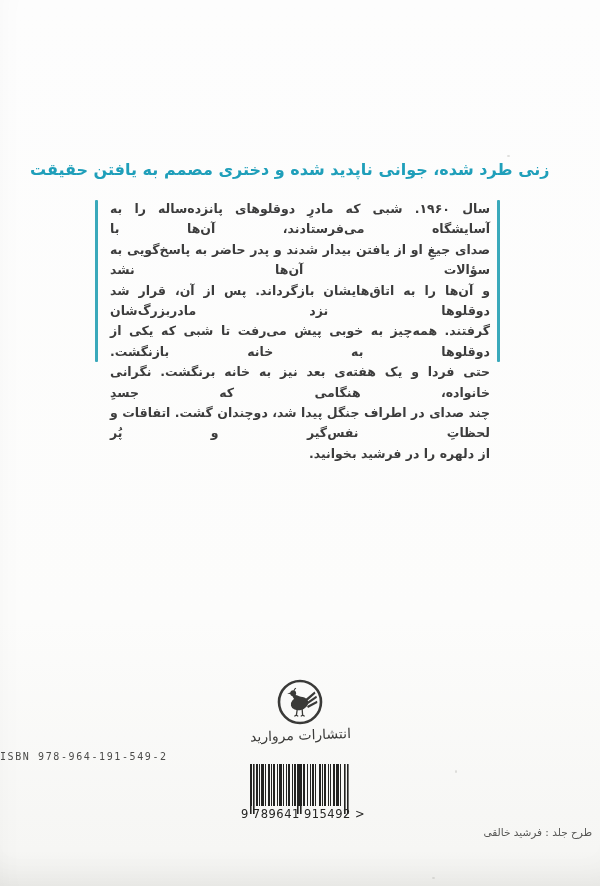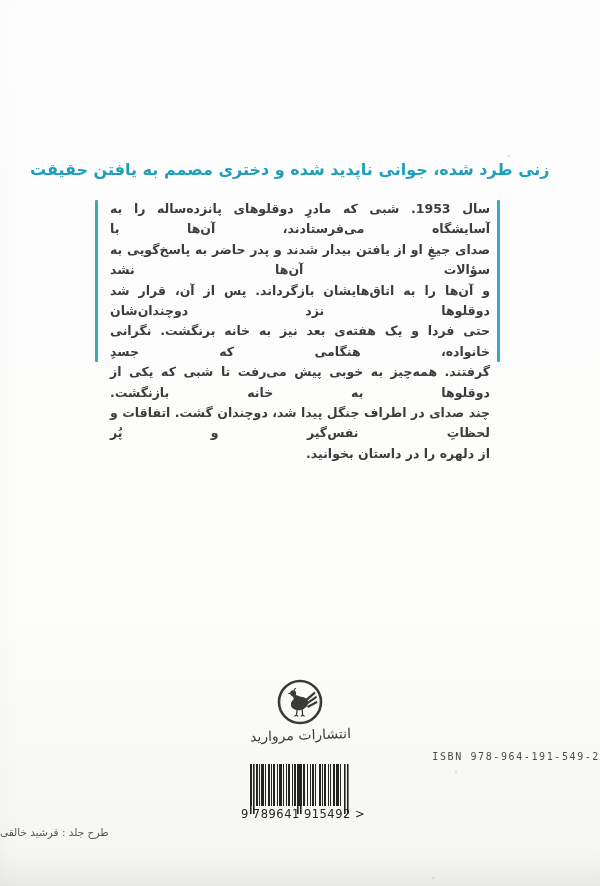--- a/index.html
+++ b/index.html
@@ -85,21 +85,21 @@
     transform: rotate(-2deg) scaleY(0.95);
     letter-spacing: -0.5px;
   }
 
   
   .isbn-line {
     position: absolute;
     top: 751px;
     left: 0;
     right: 0;
-    text-align: right;
+    text-align: left;
     font-family: "DejaVu Sans Mono", monospace;
     font-size: 10px;
     letter-spacing: 1.6px;
     color: #4b4b49;
   }
   .barcode {
     position: absolute;
     top: 764px;
     left: 50%;
     transform: translateX(-50%);
@@ -120,21 +120,21 @@
     white-space: nowrap;
   }
 
   
   .credit {
     position: absolute;
     top: 826px;
     left: 0;
     right: 8px;
     direction: rtl;
-    text-align: left;
+    text-align: right;
     font-size: 10.5px;
     color: #565654;
   }
 
   
   .speck {
     position: absolute;
     background: #b9b9b4;
     border-radius: 50%;
     opacity: 0.45;
@@ -144,27 +144,27 @@
 <body>
 
 <div class="cover">
 
   <div class="headline">زنی طرد شده، جوانی ناپدید شده و دختری مصمم به یافتن حقیقت</div>
 
   <div class="rule left"></div>
   <div class="rule right"></div>
 
   <div class="synopsis">
-      <div class="line">سال 1953. شبی که مادرِ دوقلوهای پانزده‌ساله را به آسایشگاه می‌فرستادند، آن‌ها با</div>
+      <div class="line">سال ۱۹۶۰. شبی که مادرِ دوقلوهای پانزده‌ساله را به آسایشگاه می‌فرستادند، آن‌ها با</div>
       <div class="line">صدای جیغِ او از یافتن بیدار شدند و پدر حاضر به پاسخ‌گویی به سؤالات آن‌ها نشد</div>
-      <div class="line">و آن‌ها را به اتاق‌هایشان بازگرداند. پس از آن، قرار شد دوقلوها نزد دوچندان‌شان</div>
+      <div class="line">و آن‌ها را به اتاق‌هایشان بازگرداند. پس از آن، قرار شد دوقلوها نزد مادربزرگ‌شان</div>
+      <div class="line">گرفتند. همه‌چیز به خوبی پیش می‌رفت تا شبی که یکی از دوقلوها به خانه بازنگشت.</div>
       <div class="line">حتی فردا و یک هفته‌ی بعد نیز به خانه برنگشت. نگرانی خانواده، هنگامی که جسدِ</div>
-      <div class="line">گرفتند. همه‌چیز به خوبی پیش می‌رفت تا شبی که یکی از دوقلوها به خانه بازنگشت.</div>
       <div class="line">چند صدای در اطراف جنگل پیدا شد، دوچندان گشت. اتفاقات و لحظاتِ نفس‌گیر و پُر</div>
-      <div class="line last">از دلهره را در داستان بخوانید.</div>
+      <div class="line last">از دلهره را در فرشید بخوانید.</div>
     </div>
 
   <div class="publisher">
     <div class="logo-wrap">
       <svg viewBox="0 0 48 48" width="48" height="48" aria-hidden="true">
         <circle cx="24" cy="24" r="21" fill="none" stroke="#3a3a38" stroke-width="2.6"></circle>
         <g fill="#3a3a38" stroke="none">
           <circle cx="17.2" cy="15.2" r="2.9"></circle>
           <polygon points="11.2,15.4 16.2,13.9 16.2,16.6"></polygon>
           <path d="M15.8 16.5 Q17.5 22 21.5 23.5 L26 19.5 Q21 16.5 15.8 16.5 Z"></path>

